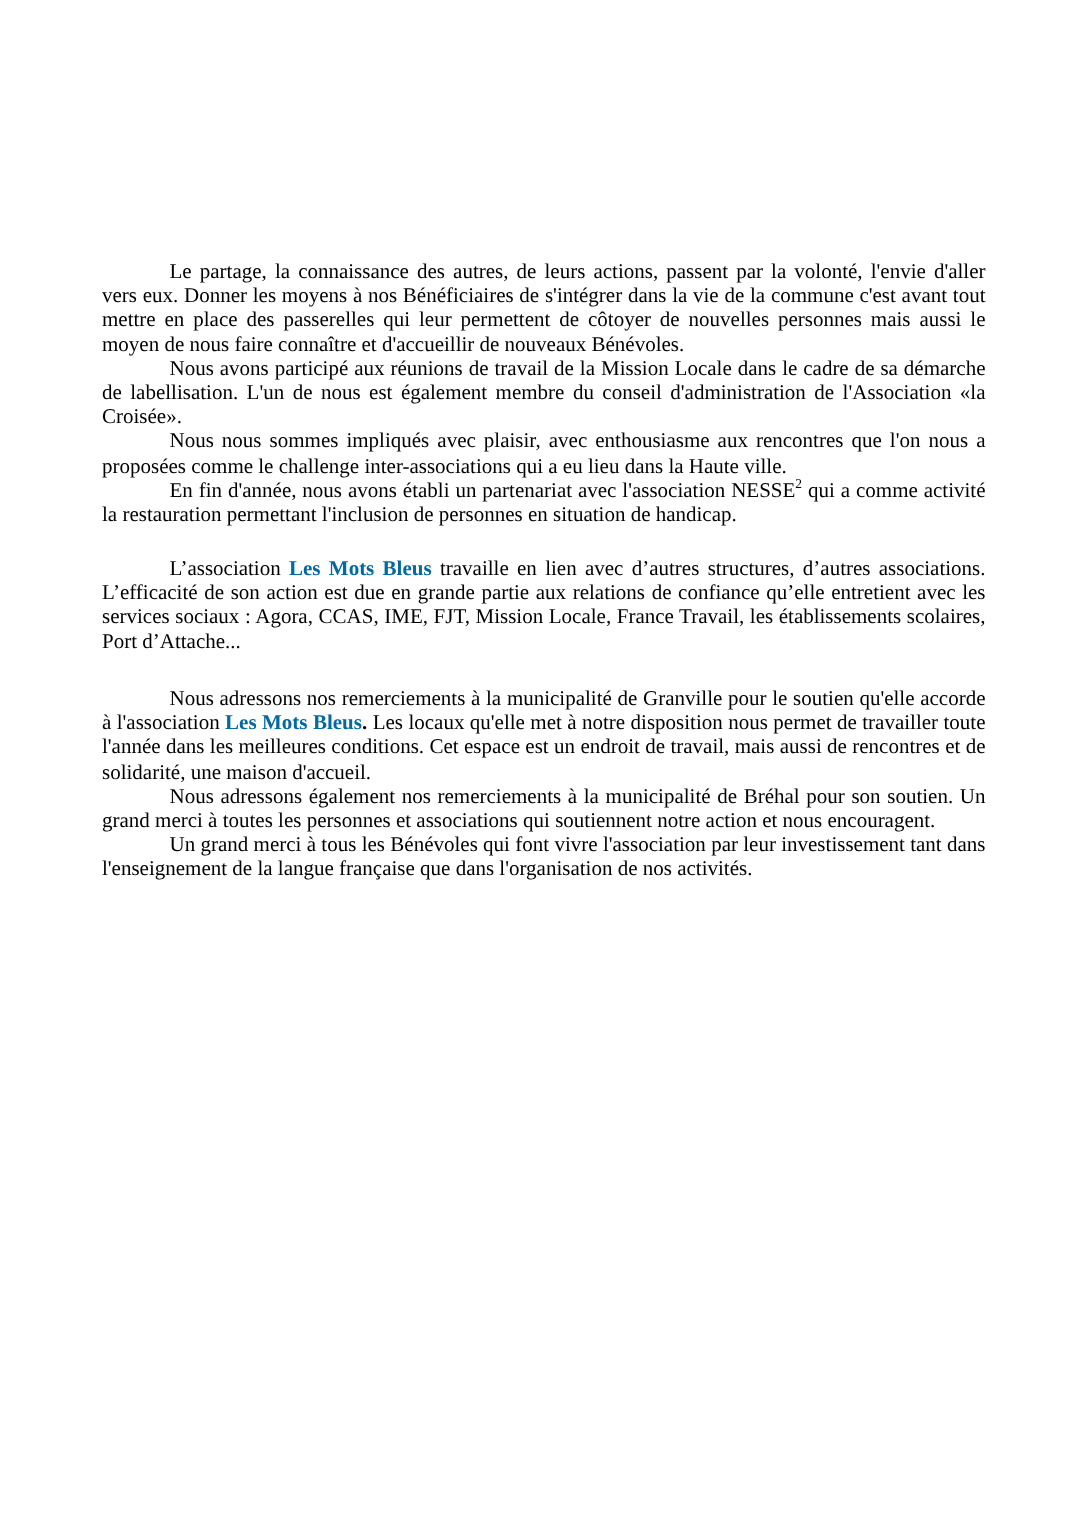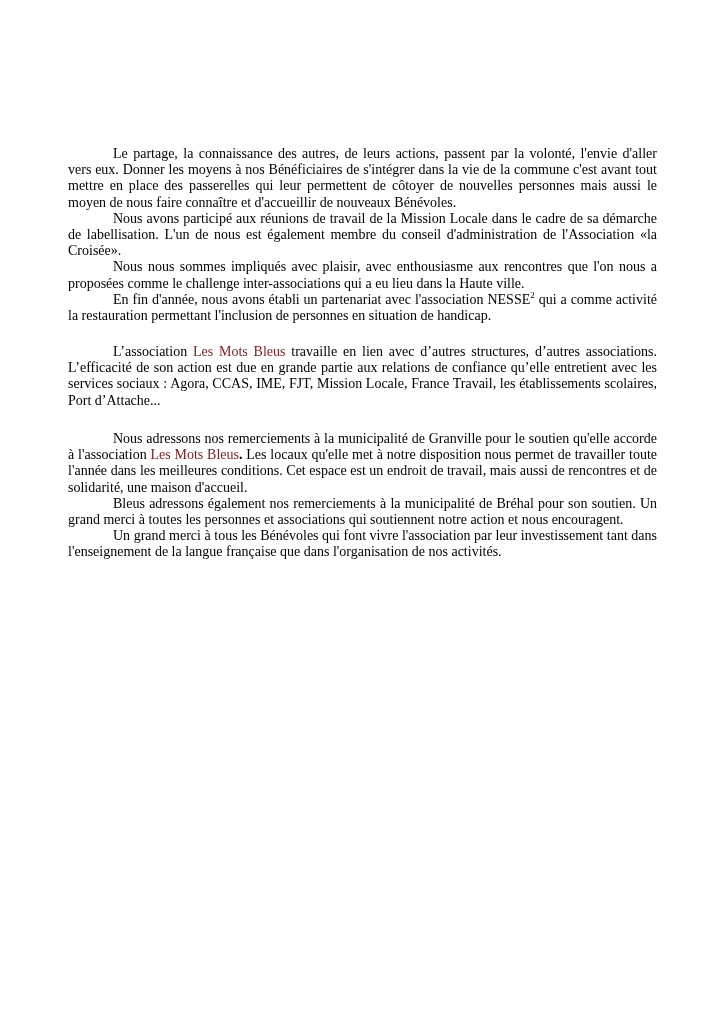--- a/index.html
+++ b/index.html
@@ -8,40 +8,41 @@
     background: #ffffff;
   }
   .page {
     position: relative;
     width: 724px;
     height: 910px;
     background: #ffffff;
     overflow: hidden;
     font-family: "Liberation Serif", "DejaVu Serif", serif;
     color: #000000;
+    margin-top: 28px;
   }
   .text-block {
     position: absolute;
     left: 68px;
     width: 589px;
     font-size: 14px;
     line-height: 16.2px;
     text-align: justify;
   }
   #block-0 { top: 146px; }
   #block-1 { top: 344px; }
   #block-2 { top: 431px; }
   .para {
     margin: 0;
     padding: 0;
     text-indent: 45px;
   }
   .seg-blue-bold {
-    font-weight: normal;
-    color: #7f1d1d;
+    font-weight: bold;
+    color: #0369a1;
   }
   .seg-bold {
     font-weight: bold;
   }
   .seg-sup {
     font-size: 9px;
     vertical-align: super;
     line-height: 0;
   }
   .footnote-rule {
@@ -93,21 +94,21 @@
       <p class="para"><span>Nous nous sommes impliqués avec plaisir, avec enthousiasme aux rencontres que l'on nous a proposées comme le challenge inter-associations qui a eu lieu dans la Haute ville.</span></p>
       <p class="para"><span>En fin d'année, nous avons établi un partenariat avec l'association NESSE</span><span class="seg-sup">2</span><span> qui a comme activité la restauration permettant l'inclusion de personnes en situation de handicap.</span></p>
     </div>
 
   <div class="text-block" id="block-1">
       <p class="para"><span>L’association </span><span class="seg-blue-bold">Les Mots Bleus</span><span> travaille en lien avec d’autres structures, d’autres associations. L’efficacité de son action est due en grande partie aux relations de confiance qu’elle entretient avec les services sociaux : Agora, CCAS, IME, FJT, Mission Locale, France Travail, les établissements scolaires, Port d’Attache...</span></p>
     </div>
 
   <div class="text-block" id="block-2">
       <p class="para"><span>Nous adressons nos remerciements à la municipalité de Granville pour le soutien qu'elle accorde à l'association </span><span class="seg-blue-bold">Les Mots Bleus</span><span class="seg-bold">.</span><span> Les locaux qu'elle met à notre disposition nous permet de travailler toute l'année dans les meilleures conditions. Cet espace est un endroit de travail, mais aussi de rencontres et de solidarité, une maison d'accueil.</span></p>
-      <p class="para"><span>Bleus adressons également nos remerciements à la municipalité de Bréhal pour son soutien. Un grand merci à toutes les personnes et associations qui soutiennent notre action et nous encouragent.</span></p>
+      <p class="para"><span>Nous adressons également nos remerciements à la municipalité de Bréhal pour son soutien. Un grand merci à toutes les personnes et associations qui soutiennent notre action et nous encouragent.</span></p>
       <p class="para"><span>Un grand merci à tous les Bénévoles qui font vivre l'association par leur investissement tant dans l'enseignement de la langue française que dans l'organisation de nos activités.</span></p>
     </div>
 
   <div class="footnote-rule"></div>
 
   <div class="footnote">
     <span class="fn-marker">2</span><span class="fn-label">NESSE : </span><span class="fn-def">Nous Ensemble Sincères Solidaires et Engagés.</span>
   </div>
 
   <div class="page-number">8</div>

